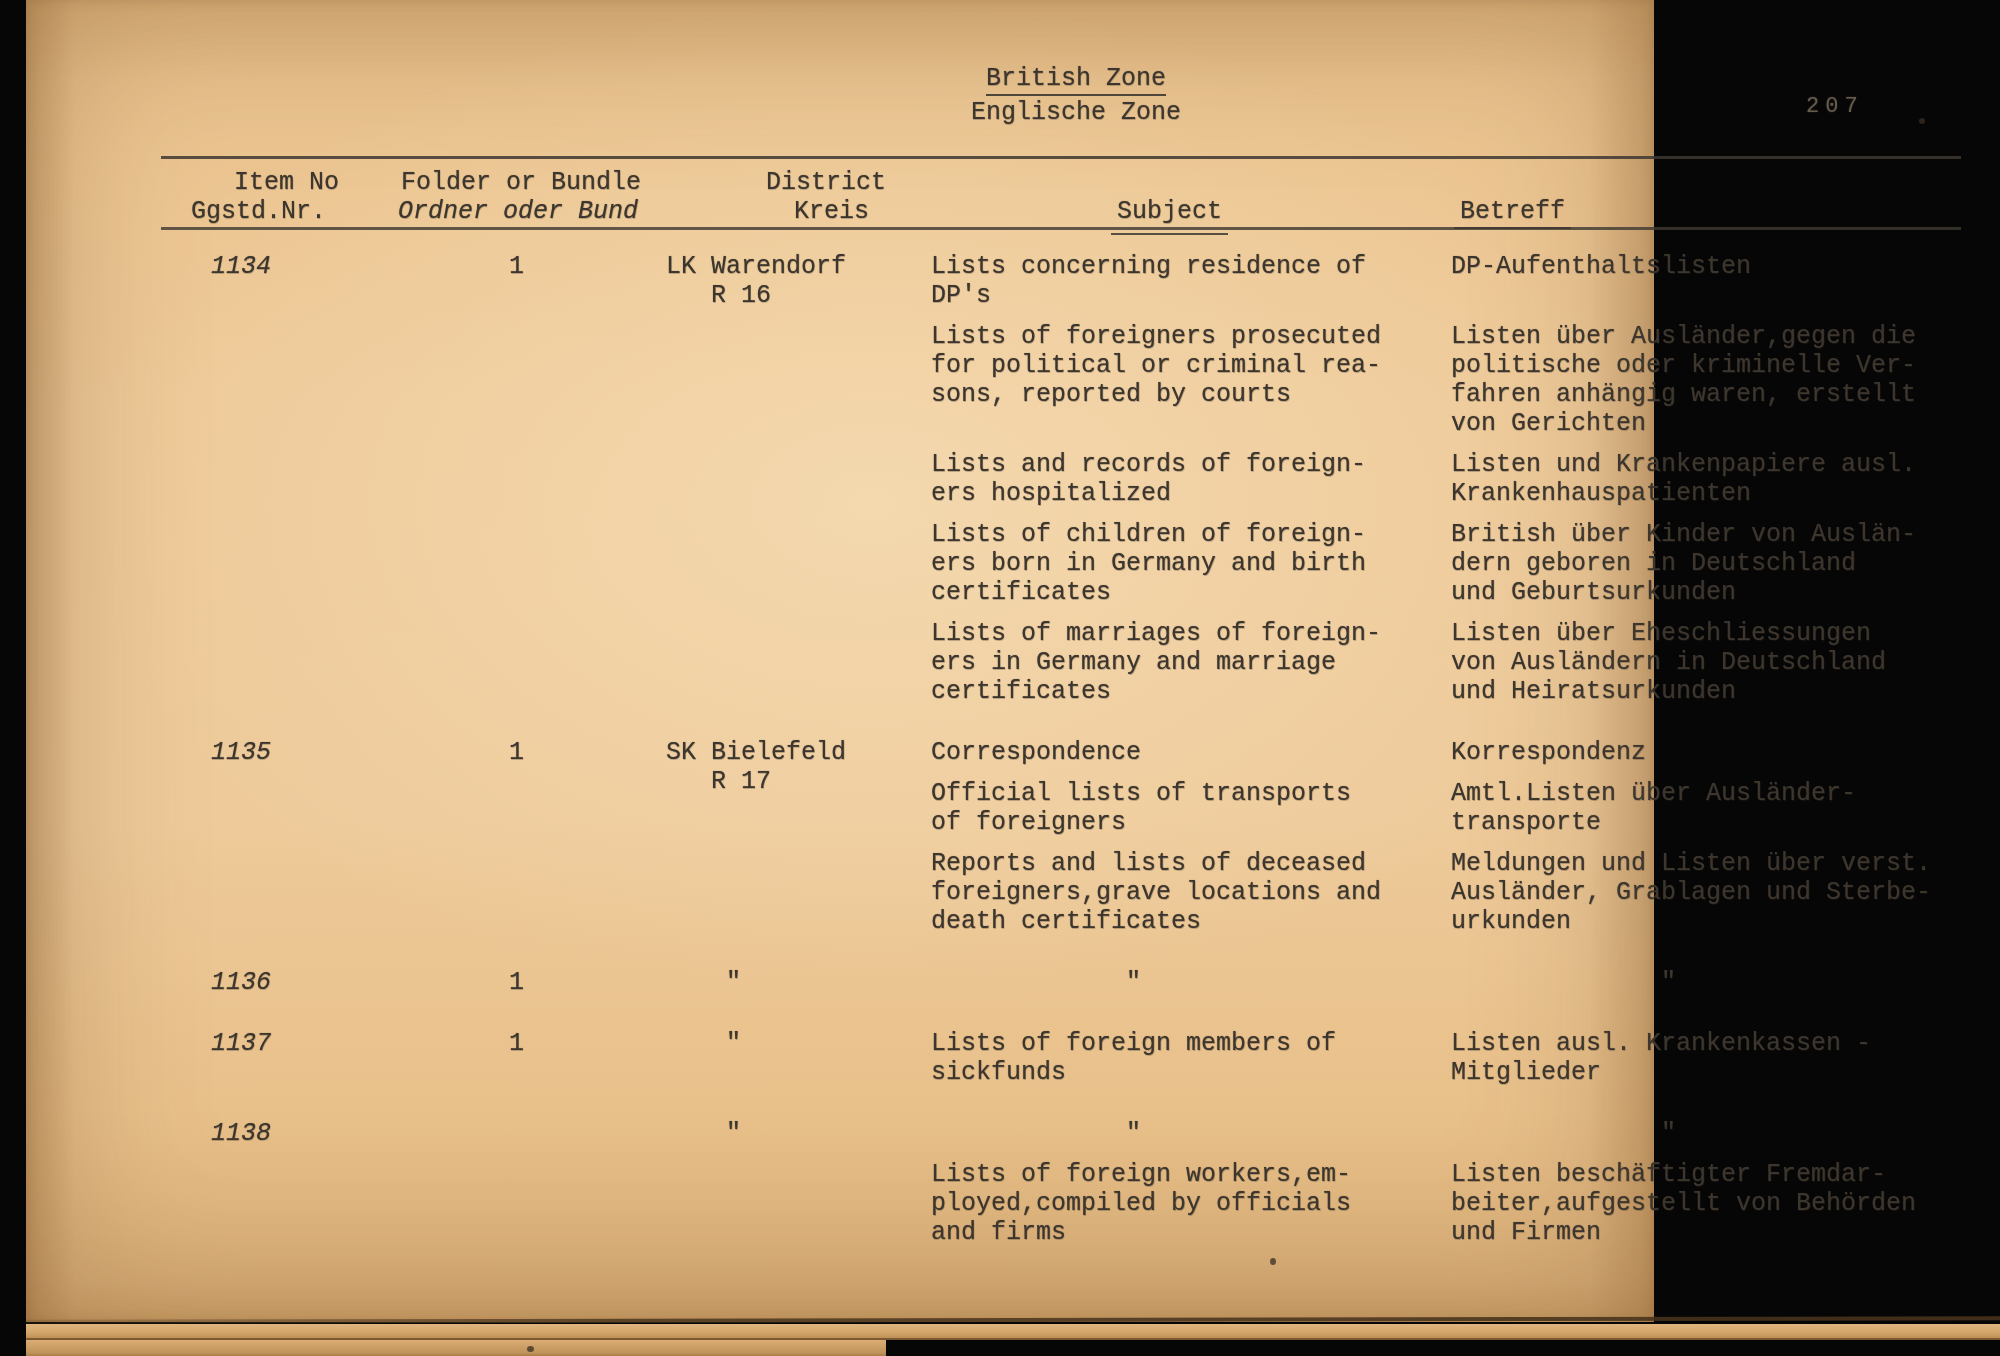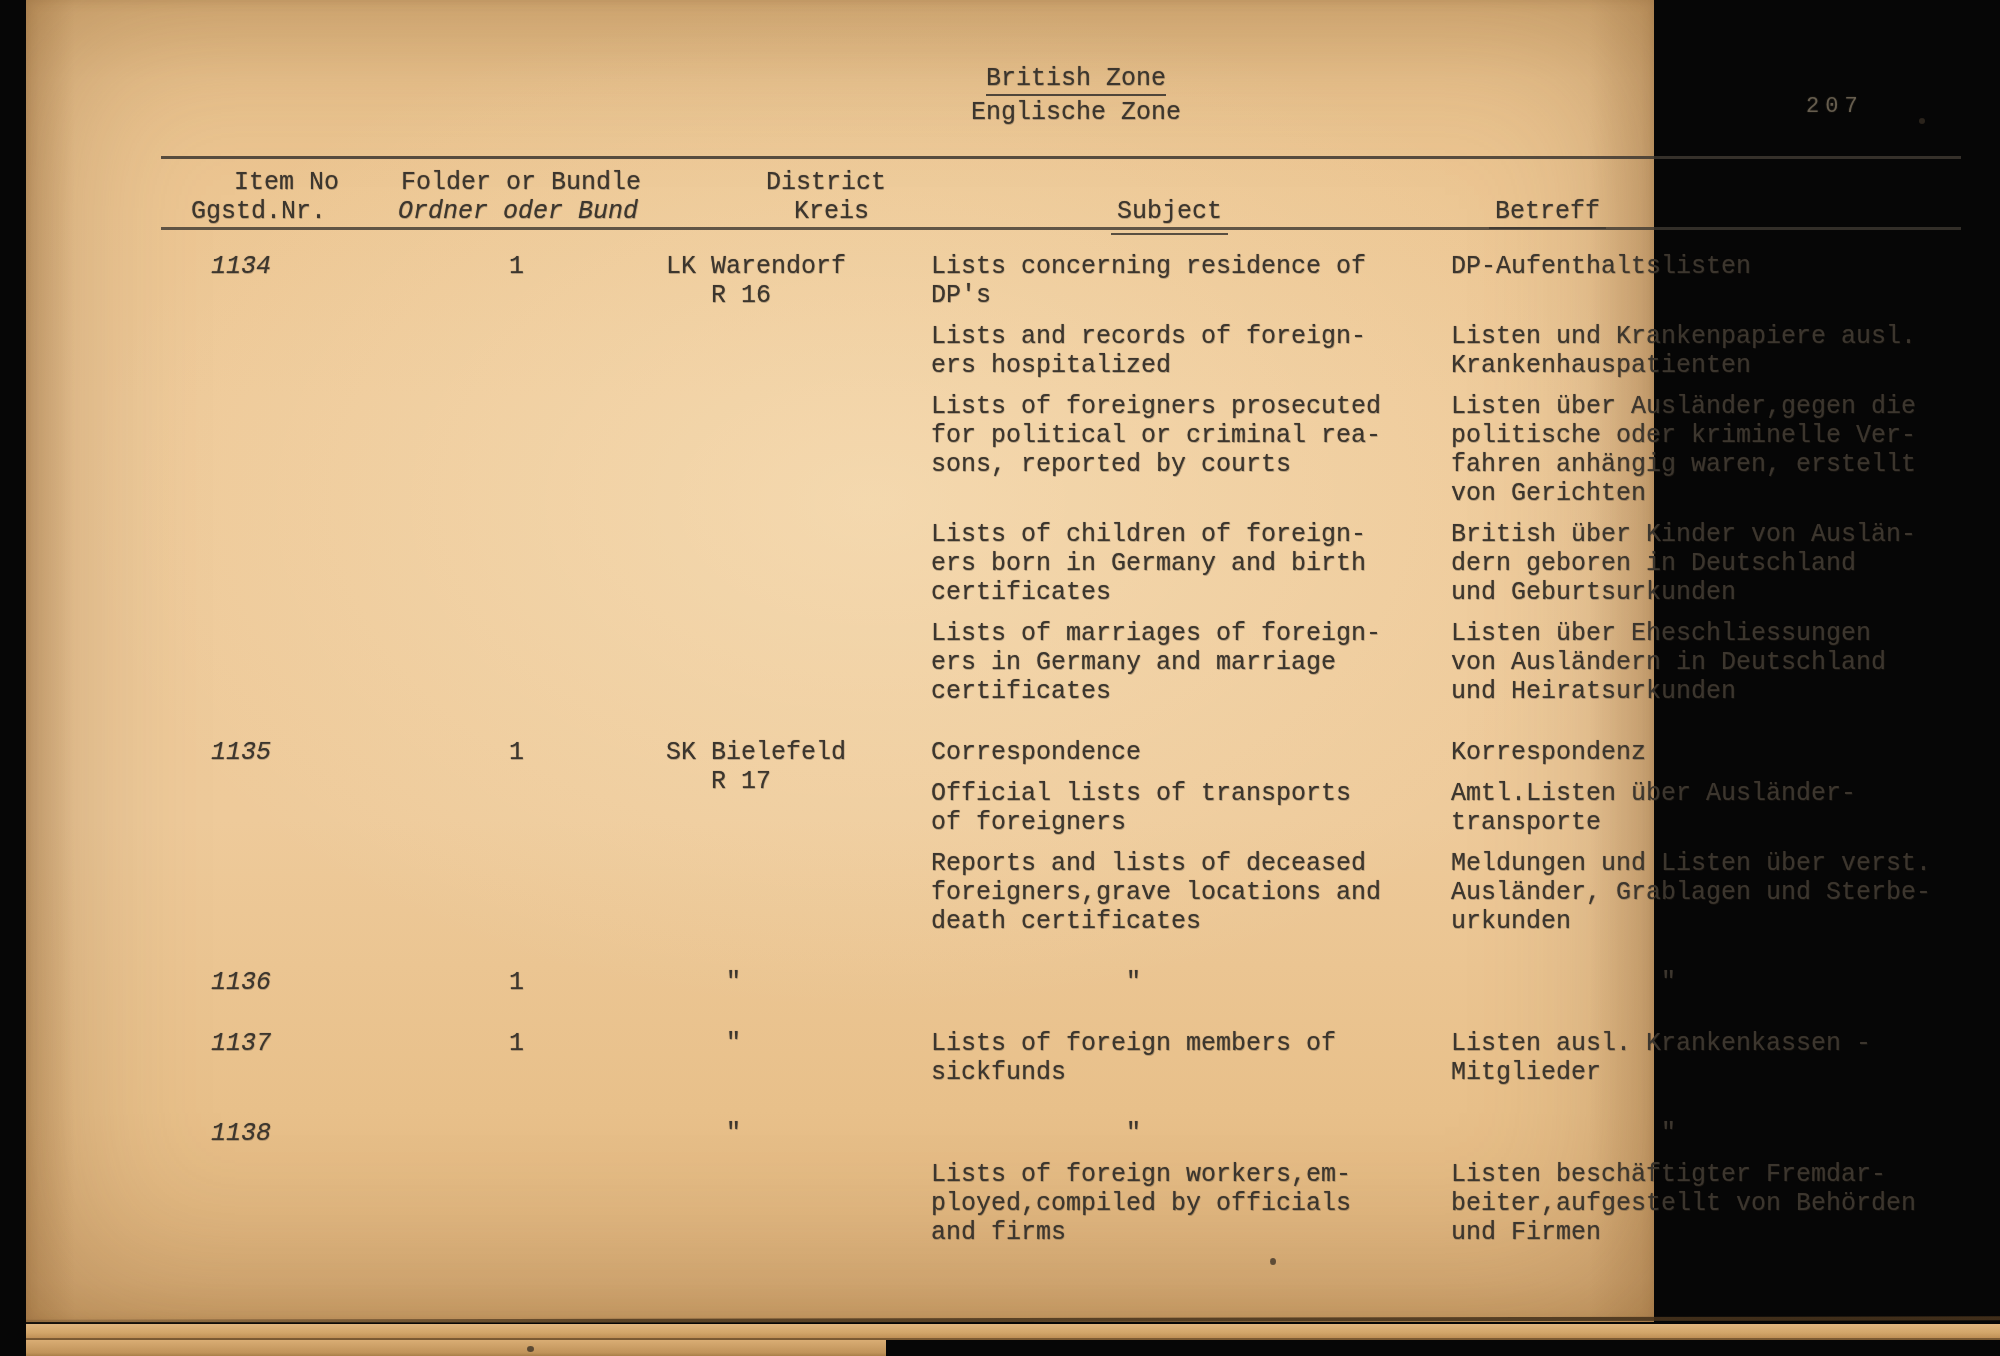--- a/index.html
+++ b/index.html
@@ -40,21 +40,21 @@
     border-bottom:3px solid rgba(62,56,49,0.8);
   }
   .thead span { position:absolute; white-space:nowrap; }
   .h-item-en   { left:33px;  top:9px;margin-left:40px; }
   .h-folder-en { left:240px; top:9px; }
   .h-district-en { left:605px; top:9px; }
   .h-item-de   { left:30px;  top:38px; }
   .h-folder-de { left:237px; top:38px;font-style:italic; }
   .h-district-de { left:633px; top:38px; }
   .h-subject   { left:950px; top:38px; border-bottom:2px solid rgba(62,56,49,0.85); padding:0 6px 7px 6px; }
-  .h-betreff   { left:1293px; top:38px; border-bottom:2px solid rgba(62,56,49,0.85); padding:0 6px 1px 6px;margin-left:35px; }
+  .h-betreff   { left:1293px; top:38px; border-bottom:2px solid rgba(62,56,49,0.85); padding:0 6px 1px 6px; }
   .tbody { position:absolute; left:135px; top:252px; width:1815px; }
   .trow { display:grid; grid-template-columns:150px 225px 385px 1fr; align-items:start; margin-bottom:20px; }
   .c-item   { padding-left:50px;font-style:italic; }
   .c-folder { padding-left:198px; }
   .c-district { padding-left:130px; }
   .c-district.ditto { padding-left:190px; }
   .entry { display:grid; grid-template-columns:530px 1fr; margin-bottom:12px; align-items:start; }
   .e-subj { padding-left:10px; }
   .e-subj.ditto-s { padding-left:205px; }
   .e-betr.ditto-b { padding-left:210px; }
@@ -106,35 +106,35 @@
         <div class="c-folder tw">1</div>
         <div class="c-district tw">LK Warendorf
    R 16</div>
         <div class="c-entries">
           <div class="entry">
             <div class="e-subj tw">Lists concerning residence of
 DP's</div>
             <div class="e-betr tw">DP-Aufenthaltslisten</div>
           </div>
           <div class="entry">
-            <div class="e-subj tw">Lists and records of foreign-
-ers hospitalized</div>
-            <div class="e-betr tw">Listen und Krankenpapiere ausl.
-Krankenhauspatienten</div>
-          </div>
-          <div class="entry">
             <div class="e-subj tw">Lists of foreigners prosecuted
 for political or criminal rea-
 sons, reported by courts</div>
             <div class="e-betr tw">Listen über Ausländer,gegen die
 politische oder kriminelle Ver-
 fahren anhängig waren, erstellt
 von Gerichten</div>
           </div>
           <div class="entry">
+            <div class="e-subj tw">Lists and records of foreign-
+ers hospitalized</div>
+            <div class="e-betr tw">Listen und Krankenpapiere ausl.
+Krankenhauspatienten</div>
+          </div>
+          <div class="entry">
             <div class="e-subj tw">Lists of children of foreign-
 ers born in Germany and birth
 certificates</div>
             <div class="e-betr tw">British über Kinder von Auslän-
 dern geboren in Deutschland
 und Geburtsurkunden</div>
           </div>
           <div class="entry">
             <div class="e-subj tw">Lists of marriages of foreign-
 ers in Germany and marriage

